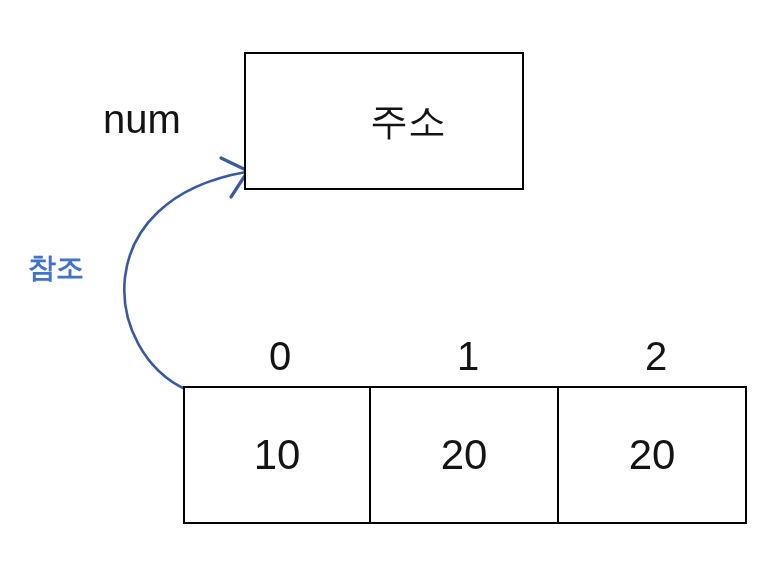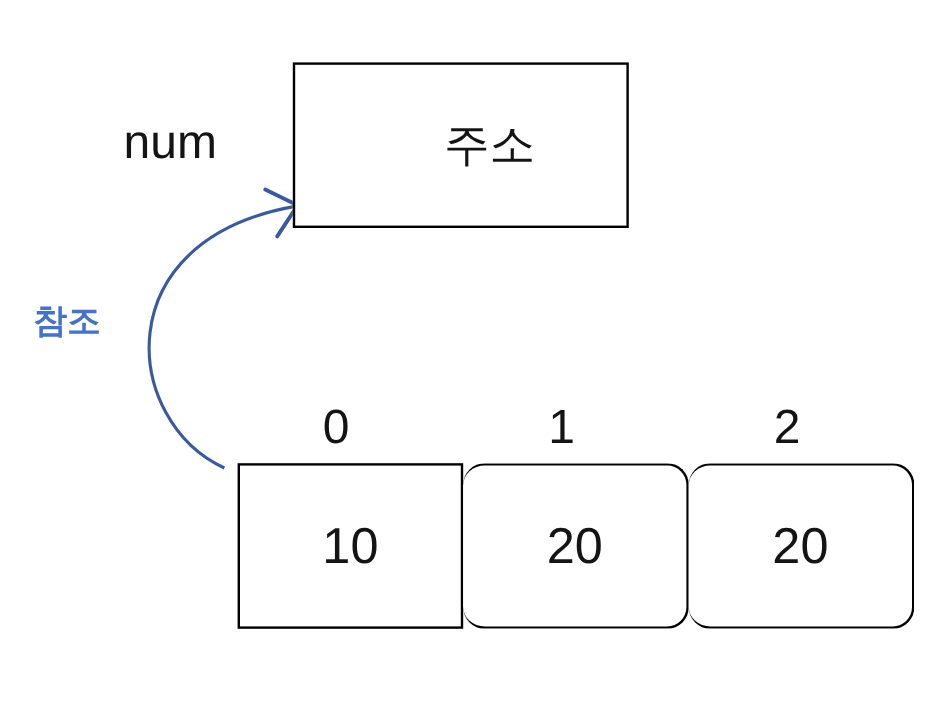--- a/index.html
+++ b/index.html
@@ -67,33 +67,32 @@
   .index-row{
     position:absolute;left:186px;top:334px;
     width:564px;display:flex;
   }
   .index-cell{
     width:188px;text-align:center;
     font-size:40px;line-height:44px;
     color:var(--text,#141414);
   }
   .array-row{
-    position:absolute;left:198px;top:386px;
+    position:absolute;left:183px;top:386px;
     display:flex;
   }
   .array-cell{
     width:188px;height:138px;
     box-sizing:border-box;
     border:2px solid var(--box-border,#000);
     display:flex;align-items:center;justify-content:center;
     background:var(--background,#fff);
   }
   .array-cell + .array-cell{
     border-left:none;
-    border-radius:18px;
   }
   .cell-value{
     font-size:42px;line-height:1;
     color:var(--text,#141414);
   }
 </style>
 </head>
 <body>
 
 <div class="canvas">

